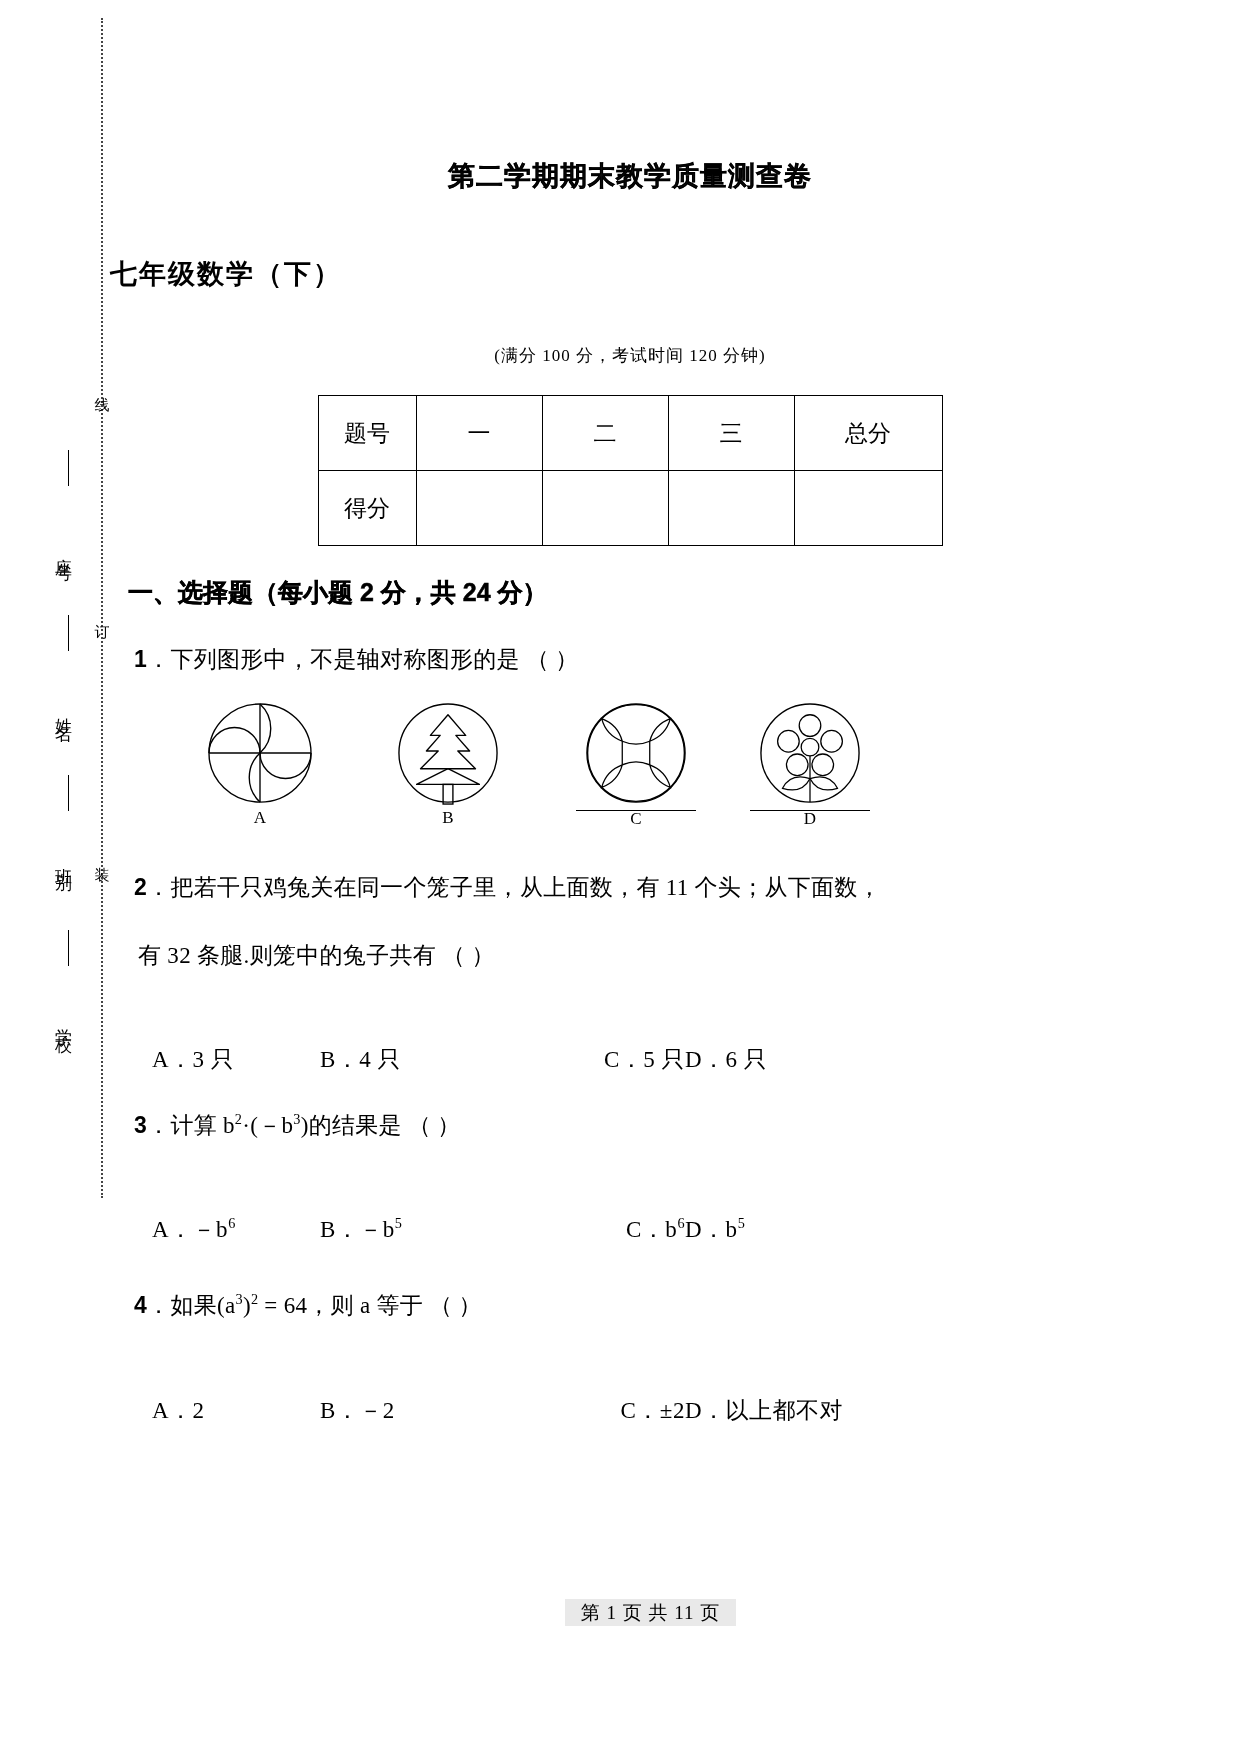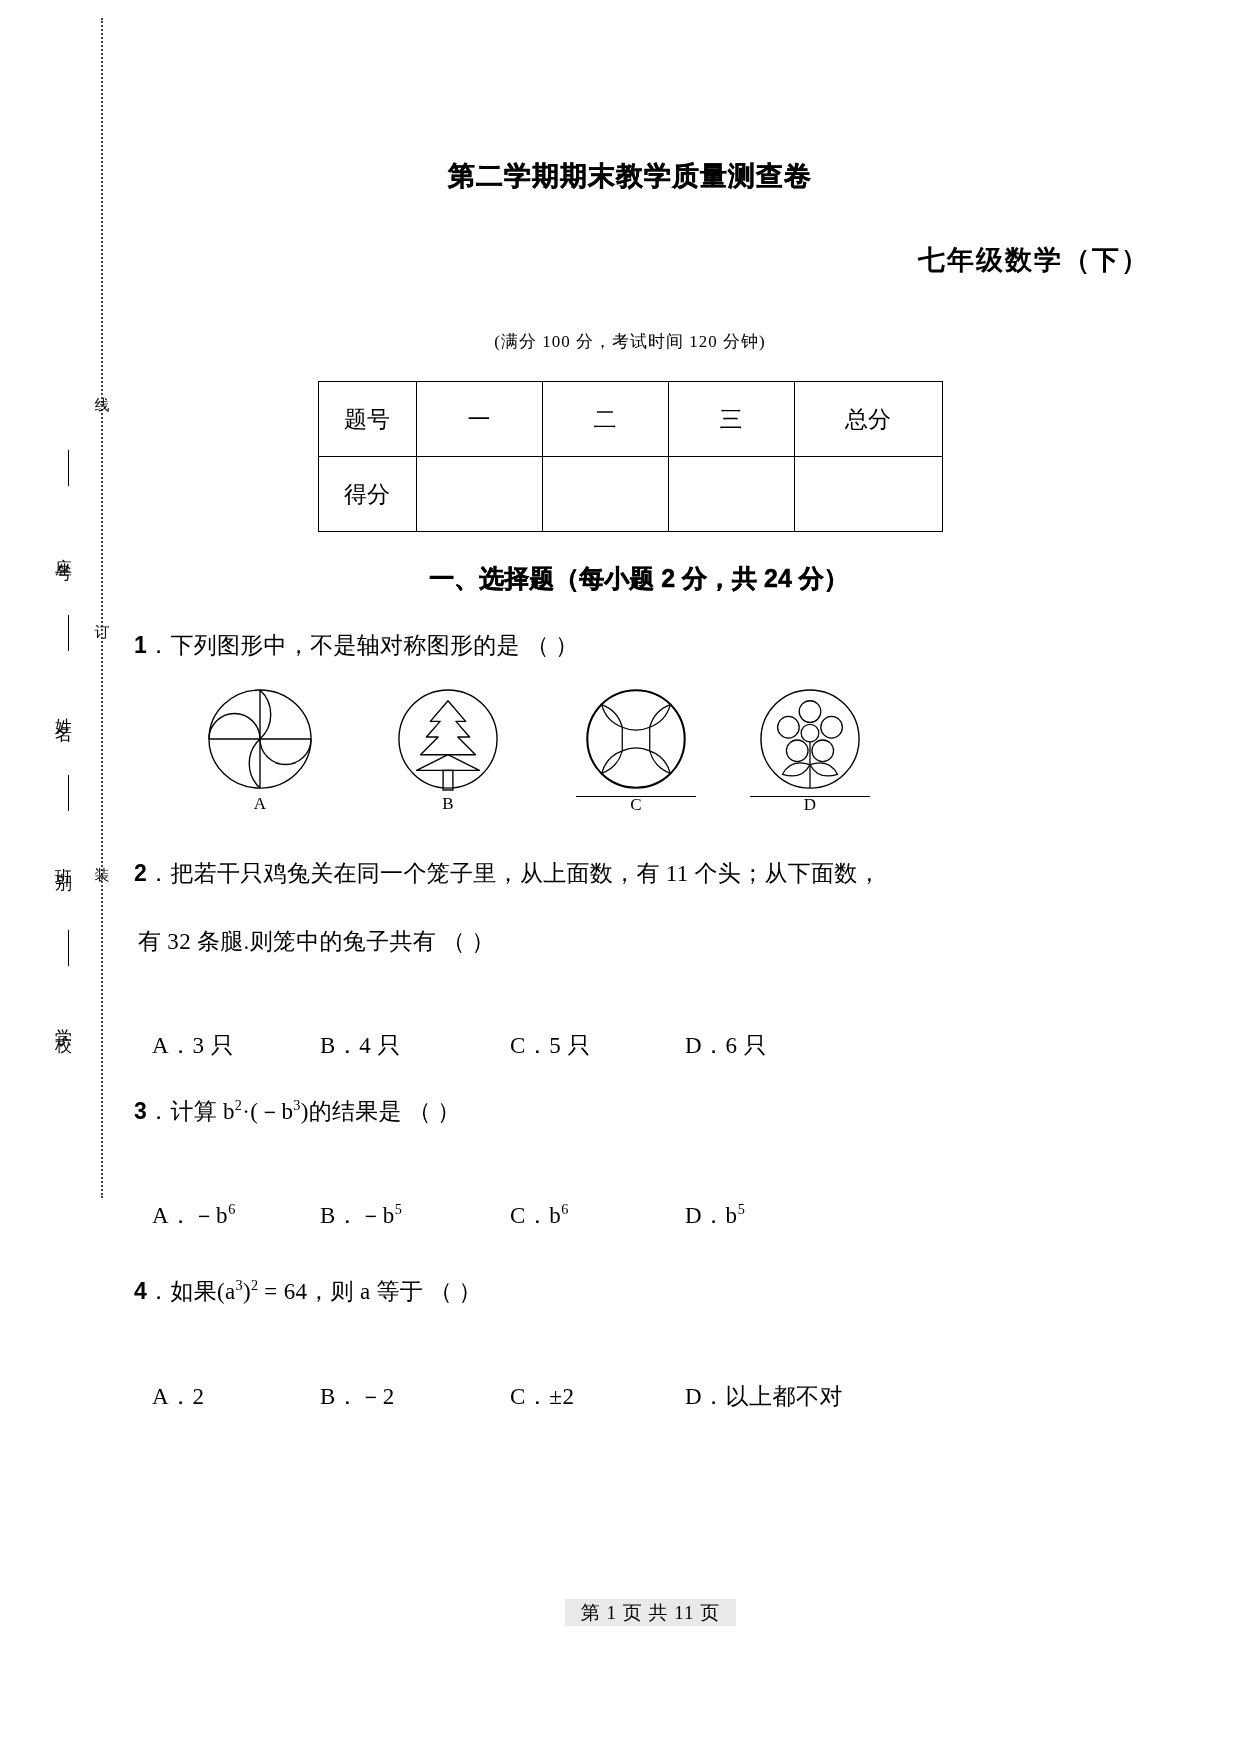--- a/index.html
+++ b/index.html
@@ -52,26 +52,26 @@
     text-align:center;
     font-family:"Liberation Sans","DejaVu Sans",sans-serif;
     font-weight:bold;
     font-size:27px;
     letter-spacing:1px;
     margin-top:158px;
     color:#111;
     -webkit-text-stroke:0.4px #000;
   }
   .title2{
-    text-align:right;
+    text-align:left;
     font-family:"Liberation Sans","DejaVu Sans",sans-serif;
     font-weight:bold;
     font-size:27px;
     letter-spacing:2px;
-    margin-top:48px;
+    margin-top:62px;
   }
   .subtitle{
     text-align:center;
     font-size:17px;
     margin-top:52px;
     letter-spacing:1px;
   }
 
   
   table.score{
@@ -90,40 +90,39 @@
   table.score td.hcell{width:95px;}
   table.score td.total{width:145px;}
 
   
   .sec-head{
     font-family:"Liberation Sans","DejaVu Sans",sans-serif;
     font-weight:bold;
     font-size:25px;
     margin:30px 0 0 18px;
     letter-spacing:0px;
-    text-align:center;
     -webkit-text-stroke:0.5px #000;
   }
 
   .qline{
     font-size:23px;
     margin:34px 0 0 24px;
     letter-spacing:0.3px;
     line-height:1.45;
   }
   .qnum{font-weight:bold;font-family:"Liberation Sans","DejaVu Sans",sans-serif;}
   .opts{
     font-size:23px;
     margin:30px 0 0 42px;
     letter-spacing:0.5px;
   }
   .opts span.opt{display:inline-block;margin-top:42px;}
   .o1{width:168px;}
   .o2{width:190px;}
-  .o3{width:175px;}
+  .o3{width:175px;text-align:right;}
 
   sup{font-size:0.62em;vertical-align:super;}
 
   
   .figrow{
     position:relative;
     height:135px;
     margin:26px 0 0 70px;
     width:720px;
   }

